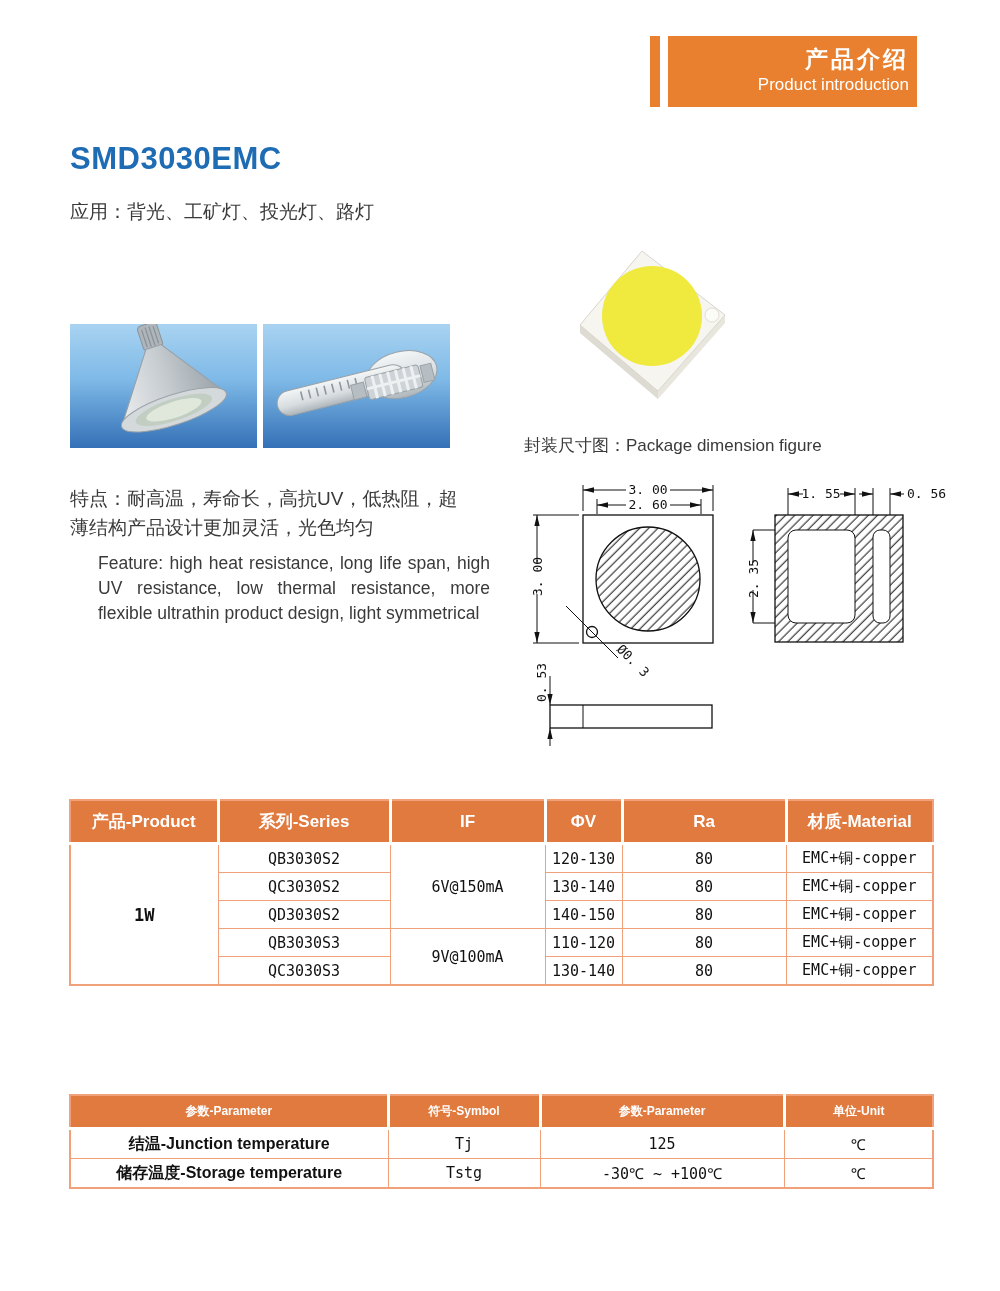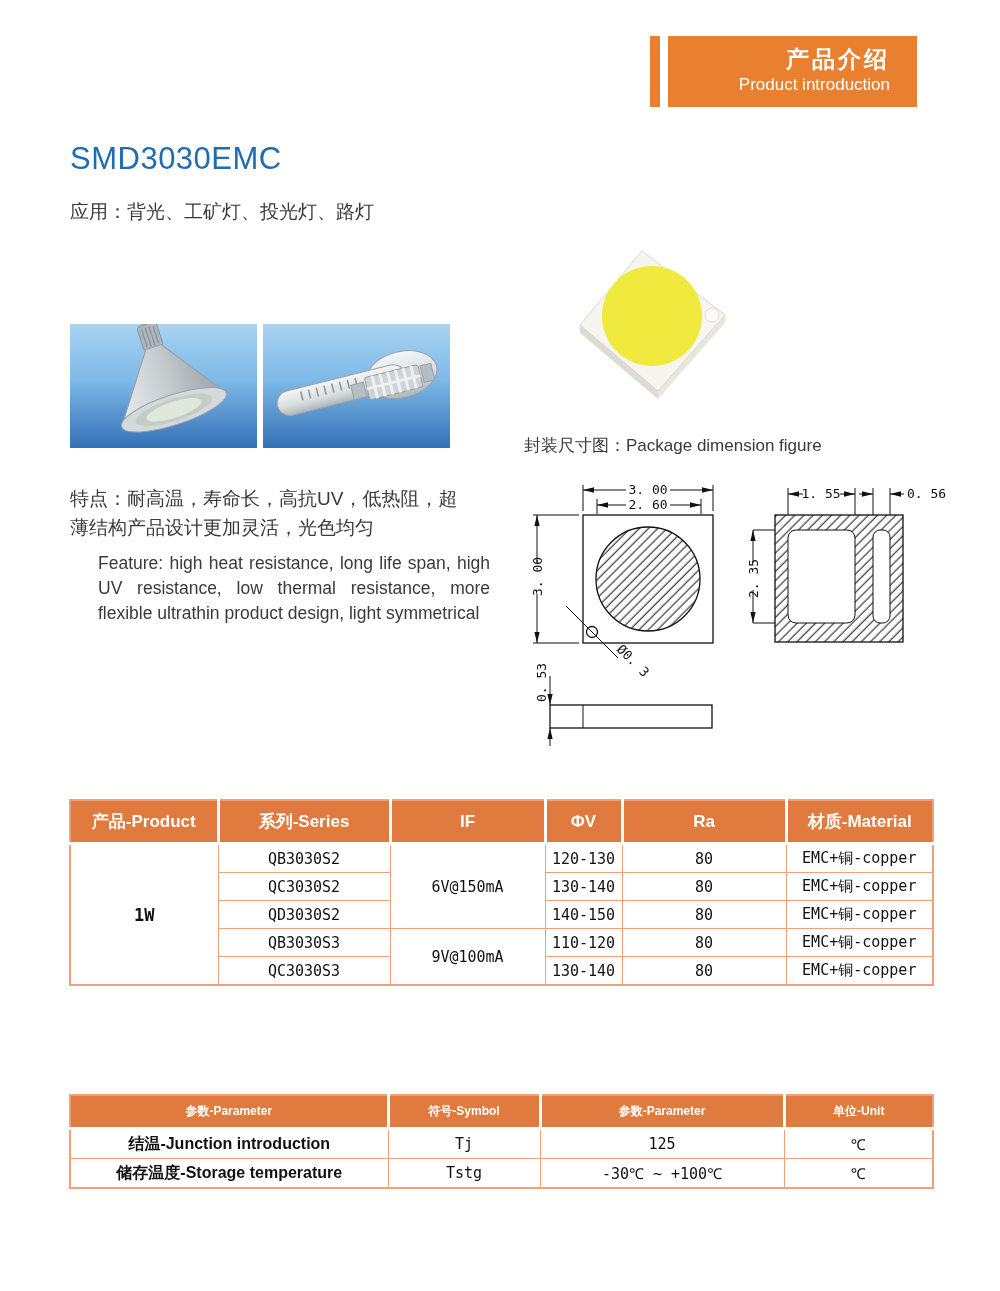--- a/index.html
+++ b/index.html
@@ -2,25 +2,25 @@
 <html style="--accent: #E8802F; --table-header: #E07A3E; --table-border: #F0A179; --title-blue: #1E6CB4; --text: #3A3A3A; --chip-yellow: #F0E93E;"><head>
 <meta charset="utf-8">
 <style>
   html,body {margin:0; padding:0; background:#ffffff;}
   .page {position:relative; width:1000px; height:1291px; background:#fff;
          font-family:"Liberation Sans", sans-serif; color:var(--text,#3a3a3a); overflow:hidden;}
 
   
   .banner-bar {position:absolute; left:650px; top:36px; width:10px; height:71px; background:var(--accent,#E8802F);}
   .banner {position:absolute; left:668px; top:36px; width:249px; height:71px; background:var(--accent,#E8802F);
-           color:#fff; text-align:right; padding:9px 27px 0 0; box-sizing:border-box;}
+           color:#fff; text-align:right; padding:9px 8px 0 0; box-sizing:border-box;}
   .banner .cn {font-size:23px; font-weight:bold; letter-spacing:3px; line-height:1.25;}
   .banner .en {font-size:17px; line-height:1.25;}
 
-  .title {position:absolute; left:70px; top:141px; font-size:31px; font-weight:normal;
+  .title {position:absolute; left:70px; top:141px; font-size:31px; font-weight:bold;
           color:var(--title-blue,#1E6CB4); letter-spacing:0.5px;}
   .app-cn {position:absolute; left:70px; top:199px; font-size:19px;}
   .app-en {position:absolute; left:70px; top:251px; width:390px; font-size:17.5px; line-height:1.45; text-align:justify;}
   .photos {position:absolute; left:70px; top:324px; display:flex; gap:6px;}
   .photo {width:187px; height:124px; display:block;}
   .feature-cn {position:absolute; left:70px; top:485px; width:404px; font-size:19px; line-height:1.5;}
   .feature-en {position:absolute; left:70px; top:551px; width:392px; font-size:17.5px; line-height:1.42; text-align:justify;margin-left:28px;}
 
   .chip {position:absolute; left:555px; top:233px;}
   .fig-caption {position:absolute; left:524px; top:434px; font-size:17px;}
@@ -261,21 +261,21 @@
     <thead>
       <tr>
         <th>参数-Parameter</th>
         <th>符号-Symbol</th>
         <th>参数-Parameter</th>
         <th>单位-Unit</th>
       </tr>
     </thead>
     <tbody>
       <tr>
-        <td class="param-name">结温-Junction introduction</td>
+        <td class="param-name">结温-Junction temperature</td>
         <td class="mono">Tj</td>
         <td class="mono">125</td>
         <td class="mono">℃</td>
       </tr>
       <tr>
         <td class="param-name">储存温度-Storage temperature</td>
         <td class="mono">Tstg</td>
         <td class="mono">-30℃ ~ +100℃</td>
         <td class="mono">℃</td>
       </tr>

